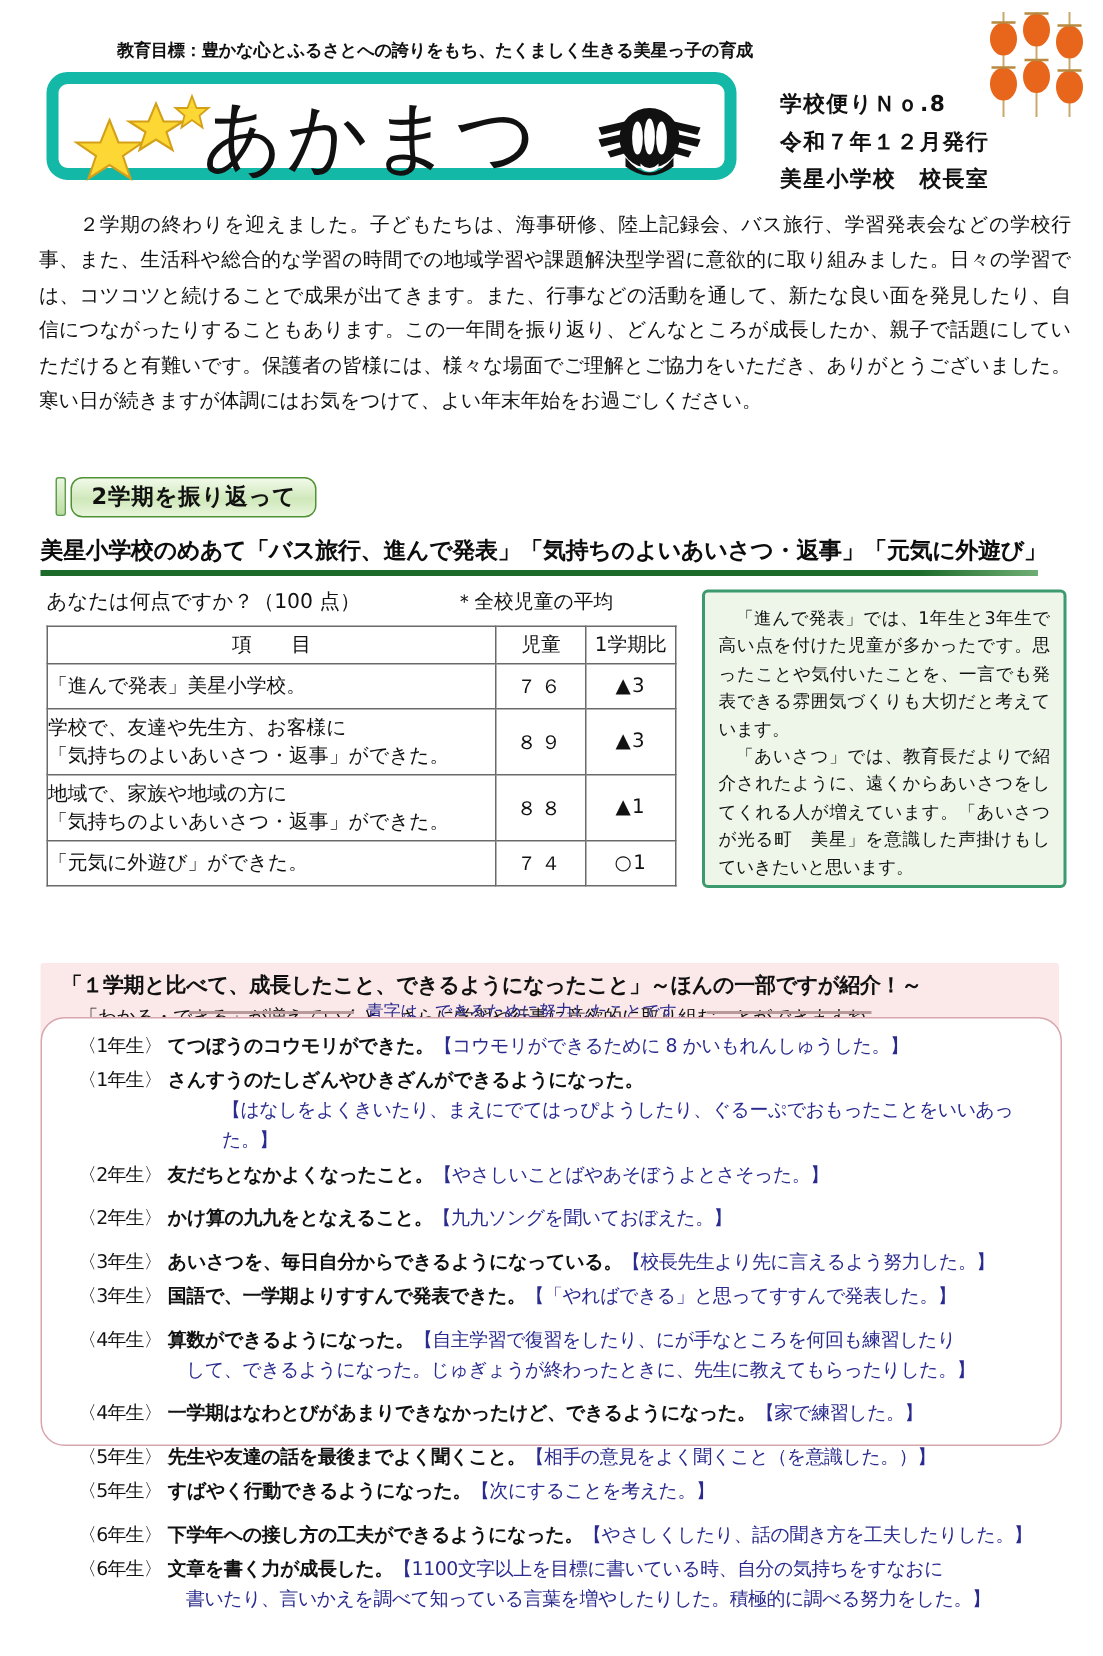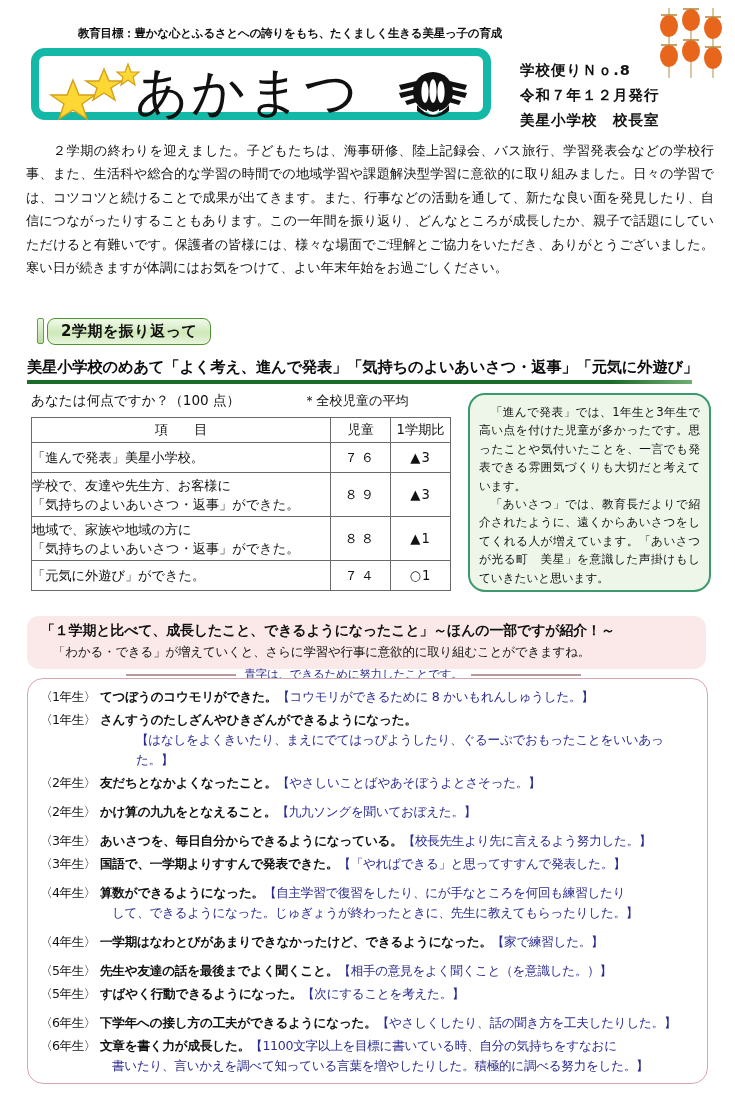--- a/index.html
+++ b/index.html
@@ -102,53 +102,53 @@
   .col-cmp  { width:60px;  text-align:center; }
   td.item { padding:4px 6px 4px 10px; line-height:19px; }
   td.num, td.cmp { text-align:center; font-size:15px; letter-spacing:3px; }
   td.cmp { letter-spacing:1px; }
   .row-tall td { height:44px; }
   .row-short td { height:30px; }
 
   
   .green-box {
     position:absolute; left:468px; top:393px; width:243px; height:199px;
-    border:2px solid #3c9a6e; border-radius:17px;
+    border:2px solid #3c9a6e; border-radius:4px;
     background:#eef6ea;
     padding:8px 9px 6px 9px;
     font-size:11.7px; line-height:18.4px; color:#111;
     letter-spacing:-0.1px;
   }
   .green-box p { margin:0; text-indent:1em; text-align:justify; text-justify:inter-ideograph; }
 
   
   .pink-banner {
-    position:absolute; left:27px; top:616px; width:679px; height:53px;
-    background:#fbe9ea; border-radius:12px;
+    position:absolute; left:27px; top:642px; width:679px; height:53px;
+    background:#fbe9ea; border-radius:2px;
     padding:6px 14px 0 14px;
   }
   .pink-l1 { font-size:14px; font-weight:700; color:#111; letter-spacing:-0.2px; white-space:nowrap; }
   .pink-l2 { font-size:12.5px; color:#111; margin-top:4px; margin-left:12px; letter-spacing:-0.2px; white-space:nowrap; }
 
   
   .legend-note {
     position:absolute; left:0; top:667px; width:707px;
     text-align:center; font-size:11.5px; color:#2b2b8f;
     letter-spacing:-0.2px;
   }
   .legend-note .dash-l, .legend-note .dash-r {
     display:inline-block; width:110px; height:2px;
     background:#b99a9a; vertical-align:middle; margin:0 8px;
   }
 
   
   .comments-box {
-    position:absolute; left:27px; top:678px; width:681px; height:406px;
+    position:absolute; left:27px; top:678px; width:681px; height:286px;
     border:1.6px solid #d8a6ae; border-radius:16px;
-    background:#fff; padding:8px 10px 0 12px;
+    background:#fff; padding:8px 10px 0 24px;
   }
   .cmt { font-size:12.6px; line-height:20px; color:#111; margin-bottom:3px; }
   .cmt .grade { font-weight:400; letter-spacing:-0.5px; color:#111; }
   .cmt .main  { font-weight:700; letter-spacing:-0.2px; }
   .cmt .detail{ color:#2b2b8f; font-weight:400; letter-spacing:-0.3px; }
   .cmt .cont  { display:block; color:#2b2b8f; letter-spacing:-0.3px; }
   .indent-1 { padding-left:72px; }
   .indent-2 { padding-left:96px; }
   .gap { margin-bottom:9px; }
 </style>
@@ -223,21 +223,21 @@
   </div>
 
   <div class="intro">
     <p>　２学期の終わりを迎えました。子どもたちは、海事研修、陸上記録会、バス旅行、学習発表会などの学校行事、また、生活科や総合的な学習の時間での地域学習や課題解決型学習に意欲的に取り組みました。日々の学習では、コツコツと続けることで成果が出てきます。また、行事などの活動を通して、新たな良い面を発見したり、自信につながったりすることもあります。この一年間を振り返り、どんなところが成長したか、親子で話題にしていただけると有難いです。保護者の皆様には、様々な場面でご理解とご協力をいただき、ありがとうございました。寒い日が続きますが体調にはお気をつけて、よい年末年始をお過ごしください。</p>
   </div>
 
   <div class="tab-wrap">
     <span class="tab-bar"></span><span class="tab-main">2学期を振り返って</span>
   </div>
 
-  <div class="meate">美星小学校のめあて「よく考え、進んで発表」「気持ちのよいあいさつ・返事」「元気に外遊び」</div>
+  <div class="meate">美星小学校のめあて「バス旅行、進んで発表」「気持ちのよいあいさつ・返事」「元気に外遊び」</div>
   <div class="meate-rule"></div>
 
   <div class="q-line">あなたは何点ですか？（100 点）</div>
   <div class="avg-note">＊全校児童の平均</div>
 
   <table class="score">
     <thead>
       <tr>
         <th class="col-item">項　　目</th>
         <th class="col-num">児童</th>

